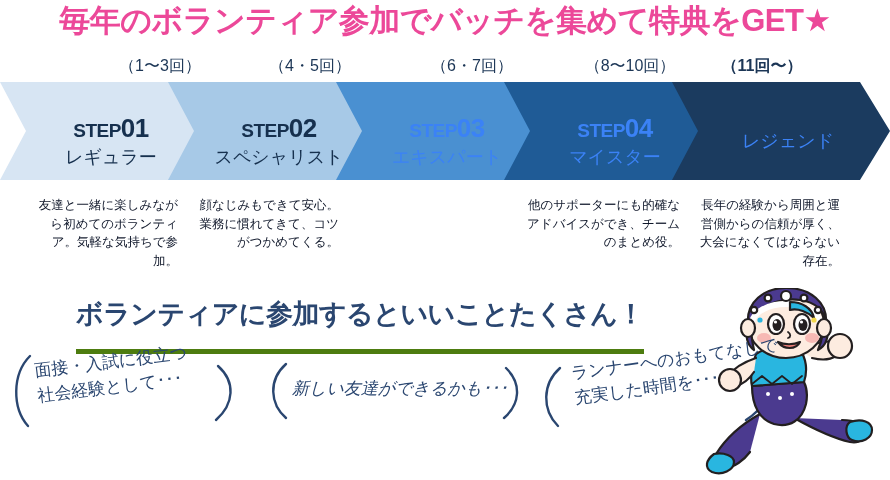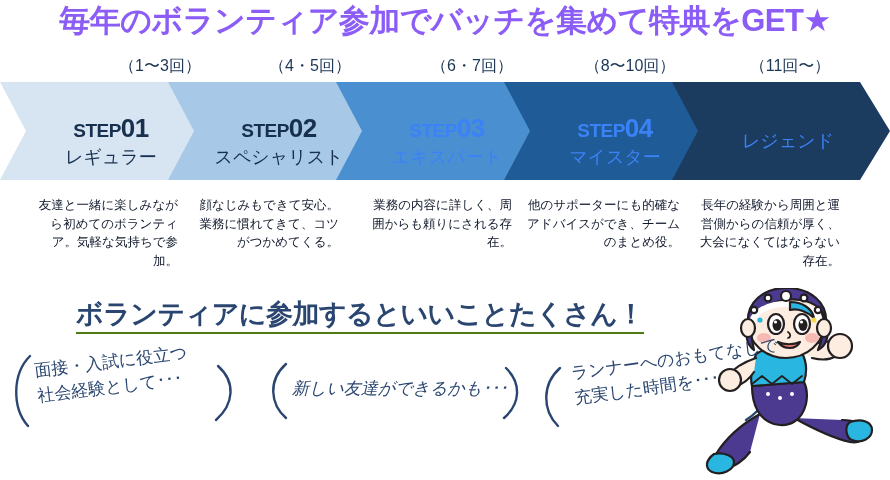--- a/index.html
+++ b/index.html
@@ -6,21 +6,21 @@
   body{
     width:890px;height:480px;overflow:hidden;background:#ffffff;
     font-family:"Liberation Sans","DejaVu Sans",sans-serif;
     position:relative;
   }
   .page{position:relative;width:890px;height:480px;}
 
   
   .title{
     position:absolute;left:0;top:2px;width:890px;text-align:center;
-    font-size:31px;font-weight:bold;color:#8b5cf6;letter-spacing:-0.5px;
+    font-size:31px;font-weight:bold;color:#ec4899;letter-spacing:-0.5px;
     white-space:nowrap;line-height:38px;
   }
 
   
   .counts{position:absolute;left:0;top:54px;width:890px;height:24px;}
   .count{
     position:absolute;top:0;text-align:center;font-size:16px;color:#1c3656;
     font-weight:500;white-space:nowrap;line-height:24px;
   }
 
@@ -45,21 +45,21 @@
     text-align:right;
   }
 
   
   .sub-headline{
     position:absolute;left:0;top:297px;width:720px;text-align:center;
     font-size:27px;font-weight:bold;color:#2a4670;white-space:nowrap;
     line-height:34px;letter-spacing:-0.5px;
   }
   .sub-headline .ul{
-    border-bottom:2px solid #4d7c0f;padding-bottom:3px;
+    border-bottom:5px solid #4d7c0f;padding-bottom:20px;
   }
 
   
   .bubble{position:absolute;color:#2a4670;}
   .bubble .btxt{position:relative;z-index:2;font-size:17px;line-height:25px;white-space:nowrap;}
   .bubble svg{position:absolute;left:0;top:0;overflow:visible;}
 
   .b1{left:6px;top:352px;width:252px;height:76px;}
   .b1 .btxt{transform:rotate(-7deg);transform-origin:left top;padding:10px 0 0 26px;}
   .b2{left:256px;top:360px;width:272px;height:62px;font-style:italic;}
@@ -75,21 +75,21 @@
 
 <div class="page">
 
   <div class="title">毎年のボランティア参加でバッチを集めて特典をGET★</div>
 
   <div class="counts">
     <div class="count" style="left:70px;width:180px;">（1〜3回）</div>
     <div class="count" style="left:220px;width:180px;">（4・5回）</div>
     <div class="count" style="left:382px;width:180px;">（6・7回）</div>
     <div class="count" style="left:540px;width:180px;">（8〜10回）</div>
-    <div class="count" style="left:700px;width:180px;">（11回〜）</div>
+    <div class="count" style="left:672px;width:180px;font-weight:bold;">（11回〜）</div>
   </div>
 
   <div class="steps">
 
     <div class="step dark-text" style="left:0px;width:208px;">
       <svg class="chev" viewBox="0 0 208 98" preserveAspectRatio="none">
         <polygon points="0,0 178,0 208,49 178,98 0,98 26,49" style="fill:#d7e5f3"></polygon>
       </svg>
       <div class="labels">
         <div class="step-title"><span class="sm">STEP</span><span>01</span></div>
@@ -133,21 +133,20 @@
       </svg>
       <div class="labels">
         <div class="step-sub">レジェンド</div>
       </div>
     </div>
   </div>
 
   <div class="descs">
     <div class="desc" style="left:30px;width:148px;">友達と一緒に楽しみながら初めてのボランティア。気軽な気持ちで参加。</div>
     <div class="desc" style="left:191px;width:148px;">顔なじみもできて安心。業務に慣れてきて、コツがつかめてくる。</div>
-    <div class="desc" style="left:362px;width:150px;">業務の内容に詳しく、周囲からも頼りにされる存在。</div>
     <div class="desc" style="left:692px;width:148px;">長年の経験から周囲と運営側からの信頼が厚く、大会になくてはならない存在。</div>
     <div class="desc" style="left:524px;width:156px;">他のサポーターにも的確なアドバイスができ、チームのまとめ役。</div>
   </div>
 
   <div class="sub-headline">
     <span class="ul">ボランティアに参加するといいことたくさん！</span>
   </div>
 
   <div class="bubble b1">
     <svg width="252" height="76" viewBox="0 0 252 76">

